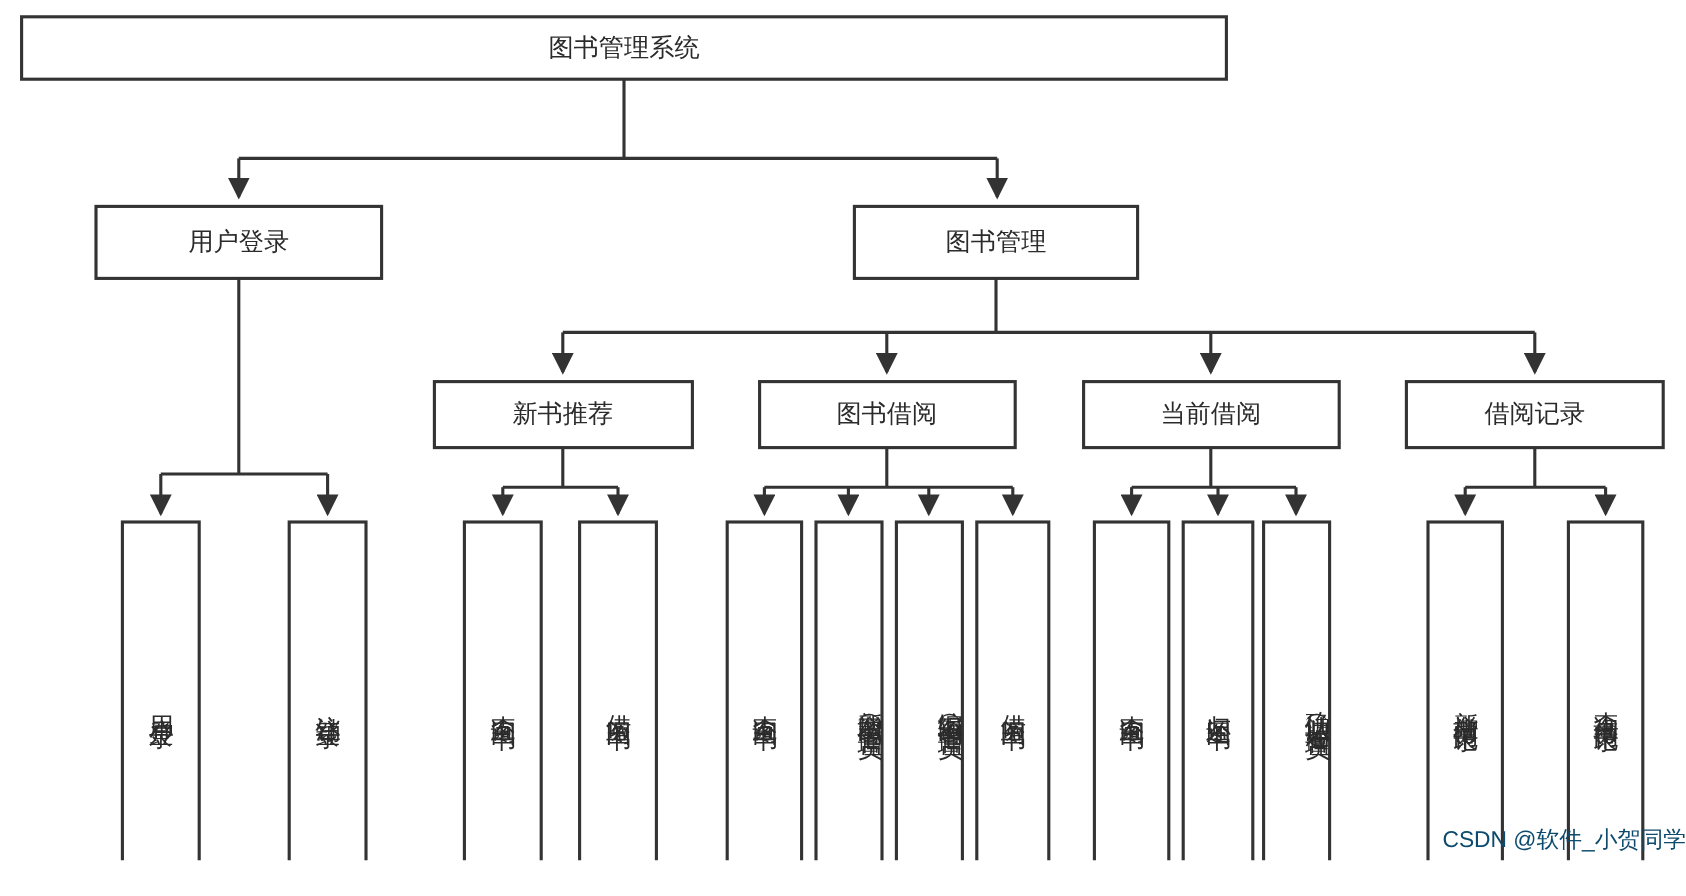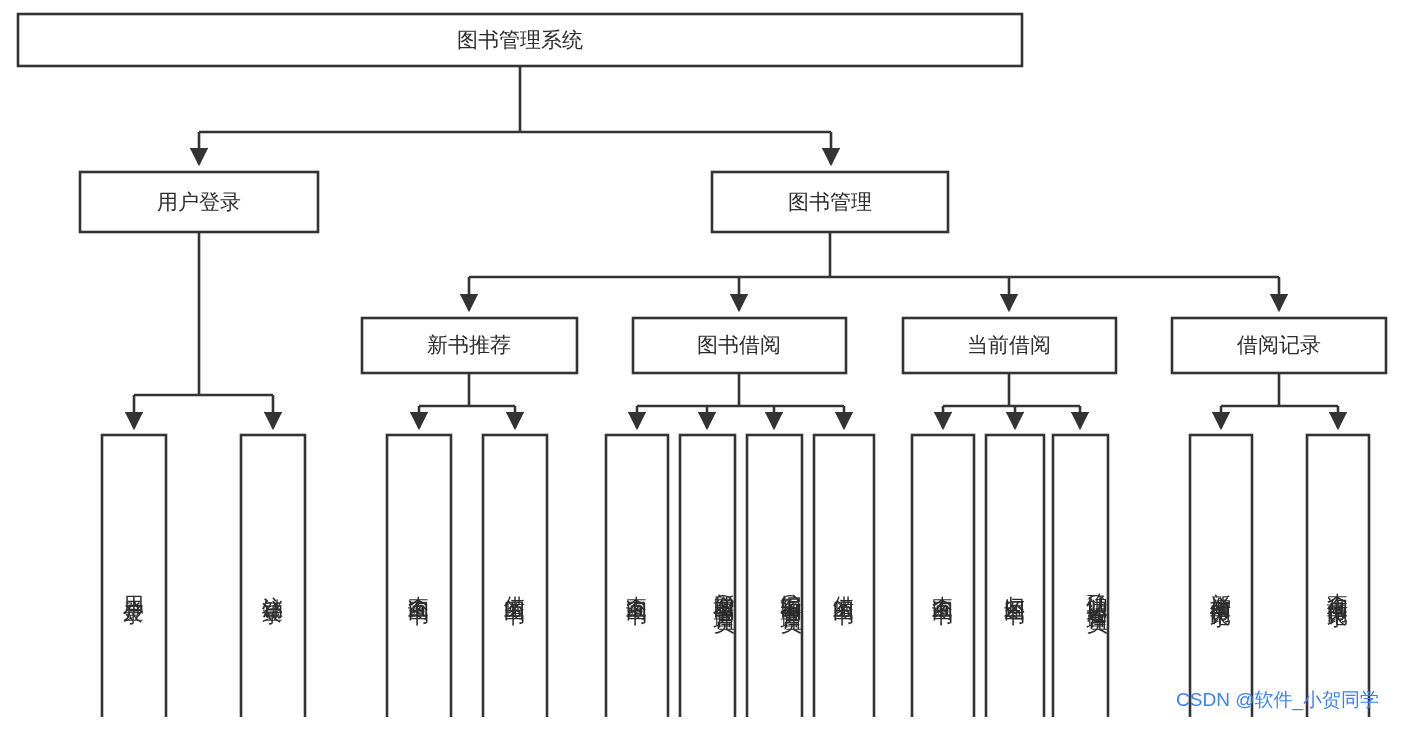--- a/index.html
+++ b/index.html
@@ -59,25 +59,25 @@
     letter-spacing: 3px;
     white-space: nowrap;
     display: flex;
     align-items: center;
     justify-content: center;
     pointer-events: none;
     user-select: none;
   }
   .watermark {
     position: absolute;
-    right: 26px;
+    right: 0;
     bottom: 4px;
     font-family: "Liberation Sans", "DejaVu Sans", sans-serif;
     font-size: 19px;
-    color: #3b82f6;
+    color: #0c4a6e;
     white-space: nowrap;
     user-select: none;
   }
 </style>
 </head>
 <body>
 
 <div id="diagram-root">
 
   <svg class="diagram-canvas" viewBox="0 0 1405 747">

